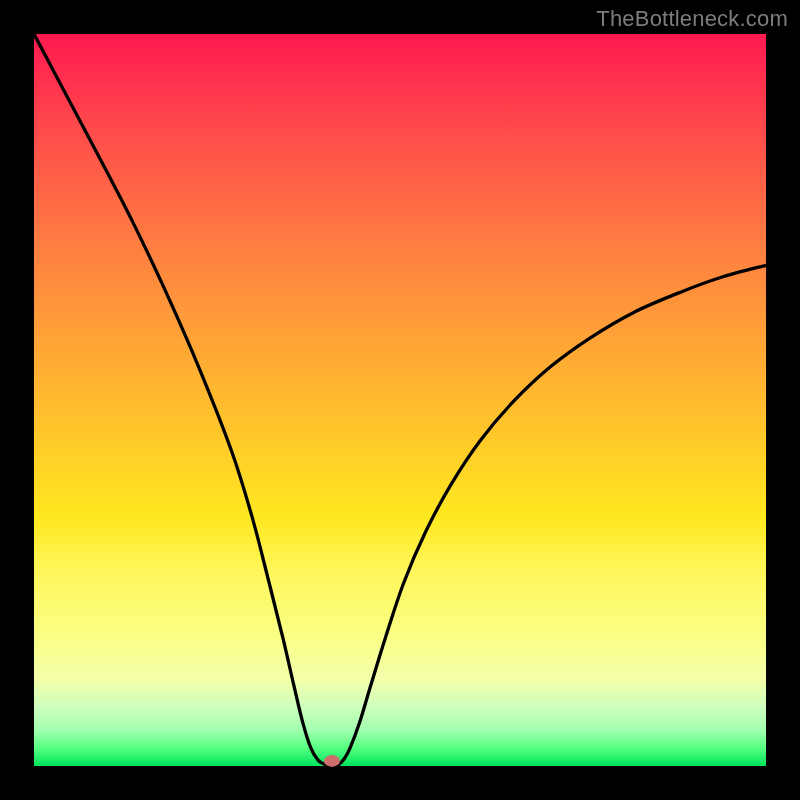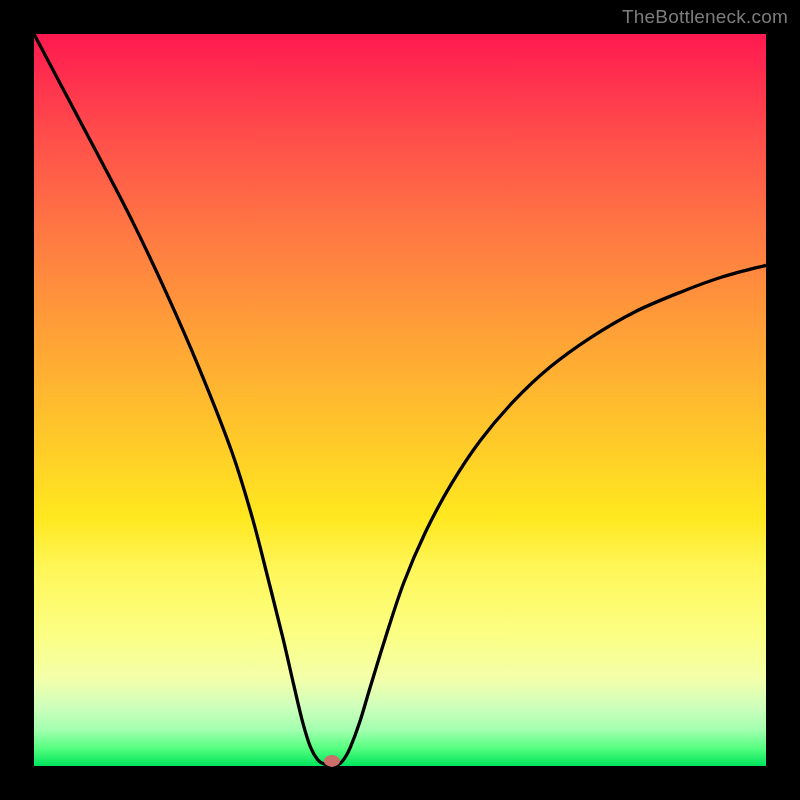--- a/index.html
+++ b/index.html
@@ -55,21 +55,21 @@
   }
   .marker-dot {
     fill: #cc6e6a;
   }
   .watermark {
     position: absolute;
     top: 6px;
     right: 12px;
     color: #7c7c7c;
     font-family: Arial, Helvetica, sans-serif;
-    font-size: 19px;
+    font-size: 22px;
     font-weight: 500;
     letter-spacing: 0.2px;
   }
 </style>
 </head>
 <body>
 
 <div class="frame">
   <div class="plot-bg"></div>
 </div>

